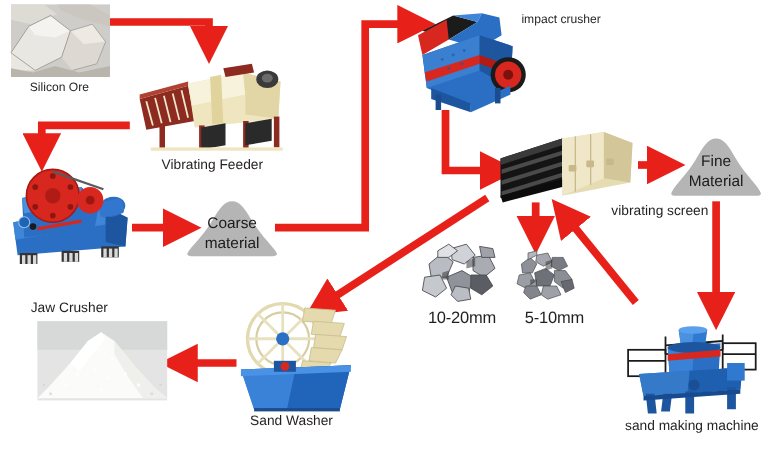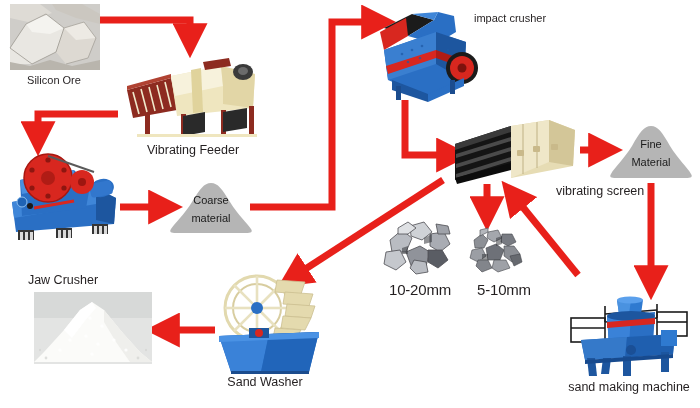--- a/index.html
+++ b/index.html
@@ -7,21 +7,21 @@
   body{font-family:"Liberation Sans",sans-serif;}
   #stage{position:relative;width:700px;height:408px;background:#ffffff;overflow:hidden;}
   .node{position:absolute;}
   .cap{position:absolute;text-align:center;color:#231f20;font-family:"Liberation Sans",sans-serif;white-space:nowrap;}
   .cap.lg{font-size:11px;}
   .cap.md{font-size:12.5px;}
   .cap.num{font-size:15px;letter-spacing:-0.2px;}
   svg{display:block;overflow:visible;}
   .arrows{position:absolute;left:0;top:0;width:700px;height:408px;pointer-events:none;}
   .cone-wrap{position:absolute;}
-  .cone-lbl{position:absolute;width:100%;text-align:center;color:#1b1b1b;font-size:11px;}
+  .cone-lbl{position:absolute;width:100%;text-align:center;color:#1b1b1b;font-size:14px;}
 </style>
 </head>
 <body>
 
 <div id="stage">
 
   <svg class="arrows" width="700" height="408" viewBox="0 0 700 408">
     <defs>
       <marker id="ah" markerWidth="5" markerHeight="5" refX="2.4" refY="2.5" orient="auto" markerUnits="strokeWidth">
         <path d="M0,0 L5,2.5 L0,5 z" fill="#e8201a"></path>
@@ -207,21 +207,21 @@
         <line x1="84" y1="4" x2="84" y2="50"></line>
       </g>
       <g fill="#c9b98a">
         <rect x="64" y="32" width="7" height="6" rx="1"></rect>
         <rect x="80" y="28" width="7" height="6" rx="1"></rect>
         <rect x="98" y="26" width="7" height="6" rx="1"></rect>
       </g>
       <polygon points="2,60 58,45 58,52 4,66" fill="#0c0c0c"></polygon>
     </svg>
   </div>
-  <div class="cap md" style="left:520px;top:184px;width:124px;text-align:left;margin-left:36px;">vibrating screen</div>
+  <div class="cap md" style="left:520px;top:184px;width:124px;text-align:right;">vibrating screen</div>
 
   <div class="cone-wrap" style="left:608px;top:124px;width:86px;height:56px;">
     <svg width="86" height="56">
       <path d="M43,2 C50,2 54,8 62,22 C70,35 80,44 83,50 C85,53 83,54 78,54 L8,54 C3,54 1,53 3,50 C6,44 16,35 24,22 C32,8 36,2 43,2 Z" fill="#b5b5b5"></path>
     </svg>
     <div class="cone-lbl" style="top:14px;">Fine</div>
     <div class="cone-lbl" style="top:32px;">Material</div>
   </div>
 
   <div class="node" style="left:380px;top:218px;">

